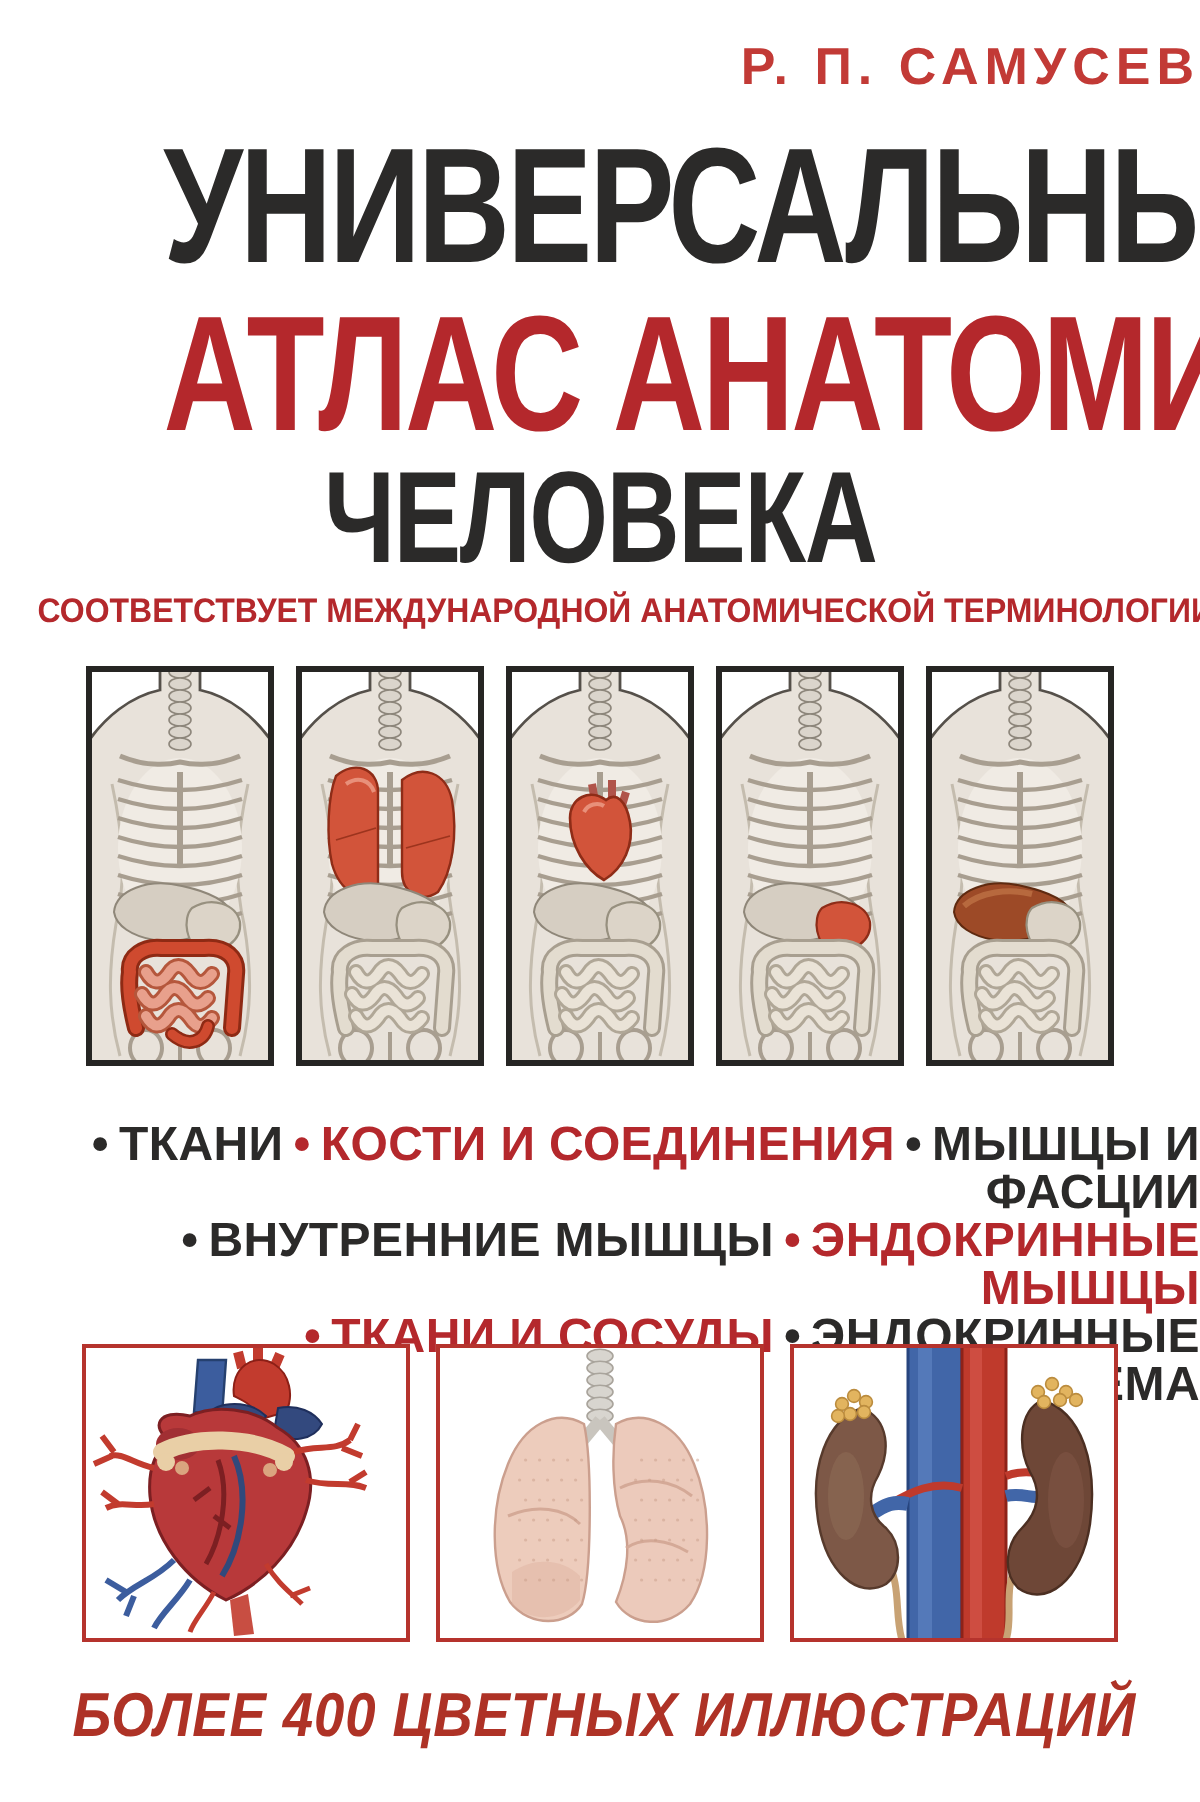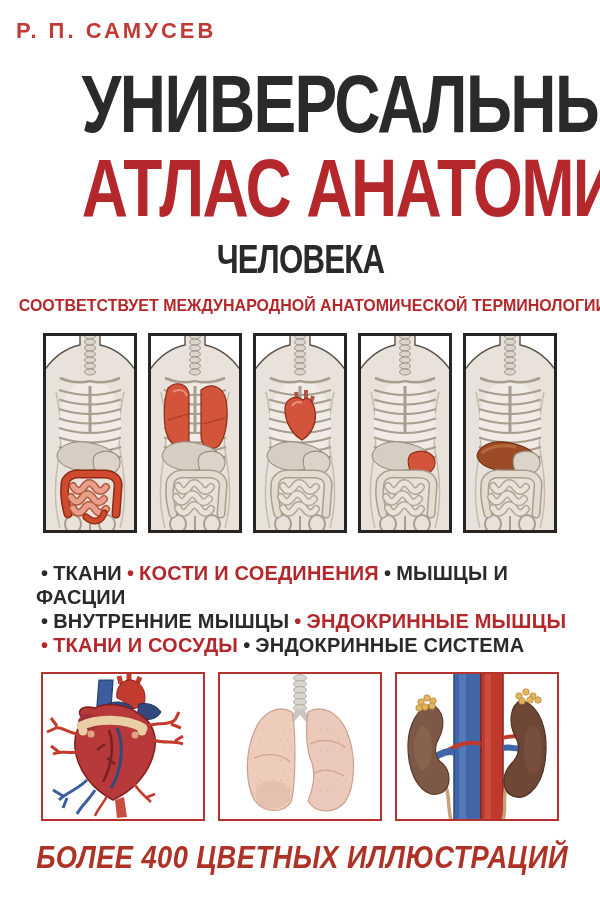--- a/index.html
+++ b/index.html
@@ -2,46 +2,46 @@
 <html style="--red-accent: #b4282c; --red-bright: #c23a36; --red-deep: #ae3226; --frame-red: #b5332d; --ink: #2b2a29;"><head>
 <meta charset="utf-8">
 <style>
   html,body { margin:0; padding:0; background:#fff; }
   .cover {
     position:relative; width:600px; height:901px; background:#fff;
     font-family:"Liberation Sans", sans-serif; overflow:hidden;
     margin:0 auto;
   }
   .author {
-    position:absolute; top:18px; left:16px; right:0; text-align:left;
-    font-size:22px; font-weight:bold; letter-spacing:3px;
+    position:absolute; top:18px; left:0; right:0; text-align:right;
+    font-size:26px; font-weight:bold; letter-spacing:3px;
     color:var(--red-bright,#c23a36); white-space:nowrap;
   }
   .title-block { position:absolute; top:60px; left:0; right:0; text-align:center; font-weight:bold; }
   .title-line { white-space:nowrap; }
   .cond { display:inline-block; transform:scaleX(0.78); transform-origin:50% 50%; }
   .t1 { font-size:82px; line-height:88px; color:var(--ink,#2b2a29); letter-spacing:-2px; }
   .t2 { font-size:82px; line-height:80px; color:var(--red-accent,#b4282c); letter-spacing:-2px; }
-  .t3 { font-size:40px; line-height:62px; color:var(--ink,#2b2a29); letter-spacing:-1px; }
+  .t3 { font-size:65px; line-height:62px; color:var(--ink,#2b2a29); letter-spacing:-1px; }
   .subtitle {
     position:absolute; top:296px; left:0; right:0; text-align:center;
     font-size:17px; font-weight:bold; color:var(--red-accent,#b63438); white-space:nowrap;
   }
   .subtitle .cond2 { display:inline-block; transform:scaleX(0.94); transform-origin:50% 50%; }
   .torso-strip {
     position:absolute; top:333px; left:0; right:0;
     display:flex; justify-content:center; gap:11px;
   }
   .torso-panel {
     width:88px; height:194px; border:3px solid #262523; background:#fff; overflow:hidden;
   }
   .torso-panel svg { display:block; }
   .topics {
-    position:absolute; top:561px; left:0; right:0; text-align:left;
-    font-size:20px; font-weight:bold; letter-spacing:0.2px; line-height:24px;
+    position:absolute; top:561px; left:0; right:0; text-align:right;
+    font-size:24px; font-weight:bold; letter-spacing:0.2px; line-height:24px;
     color:var(--ink,#2b2a29);
     margin-left:36px;
   }
   .topics .seg-red { color:var(--red-accent,#b5272e); }
   .topics .seg-dark { color:var(--ink,#2b2a29); }
   .topics .bullet { padding:0 5px; }
   .organ-frames {
     position:absolute; top:672px; left:0; right:0;
     display:flex; justify-content:center; gap:13px;
   }

